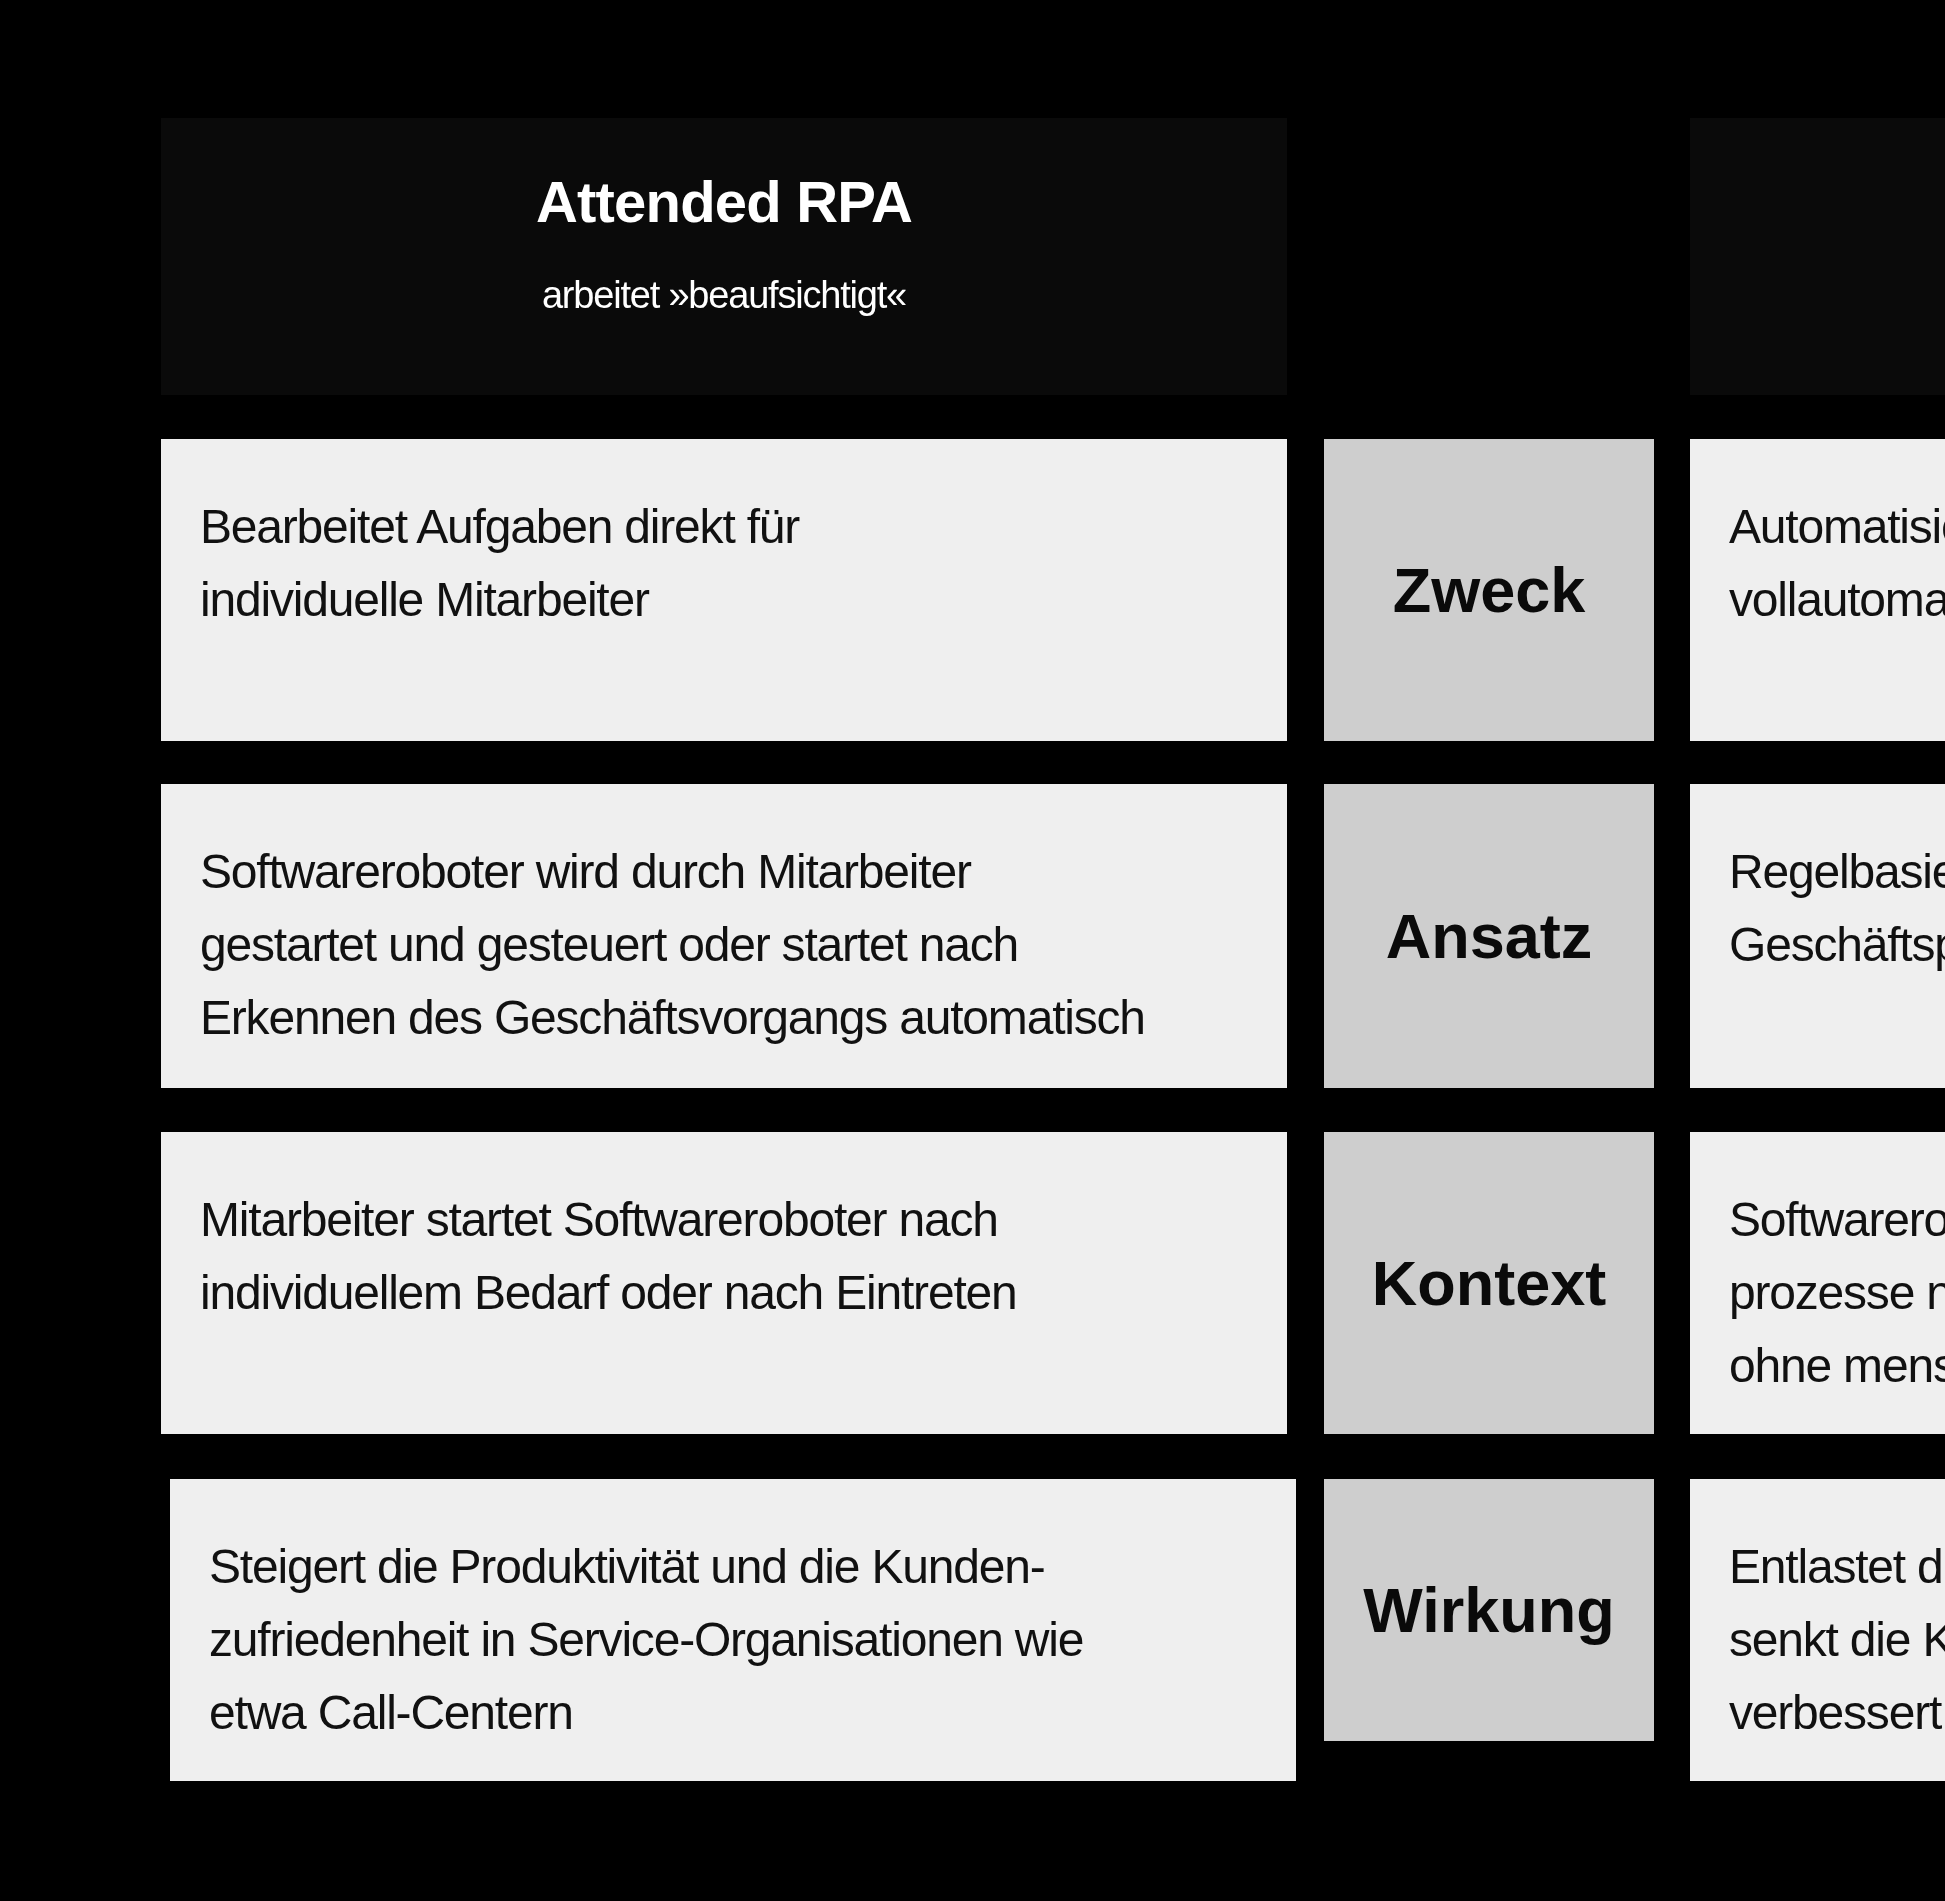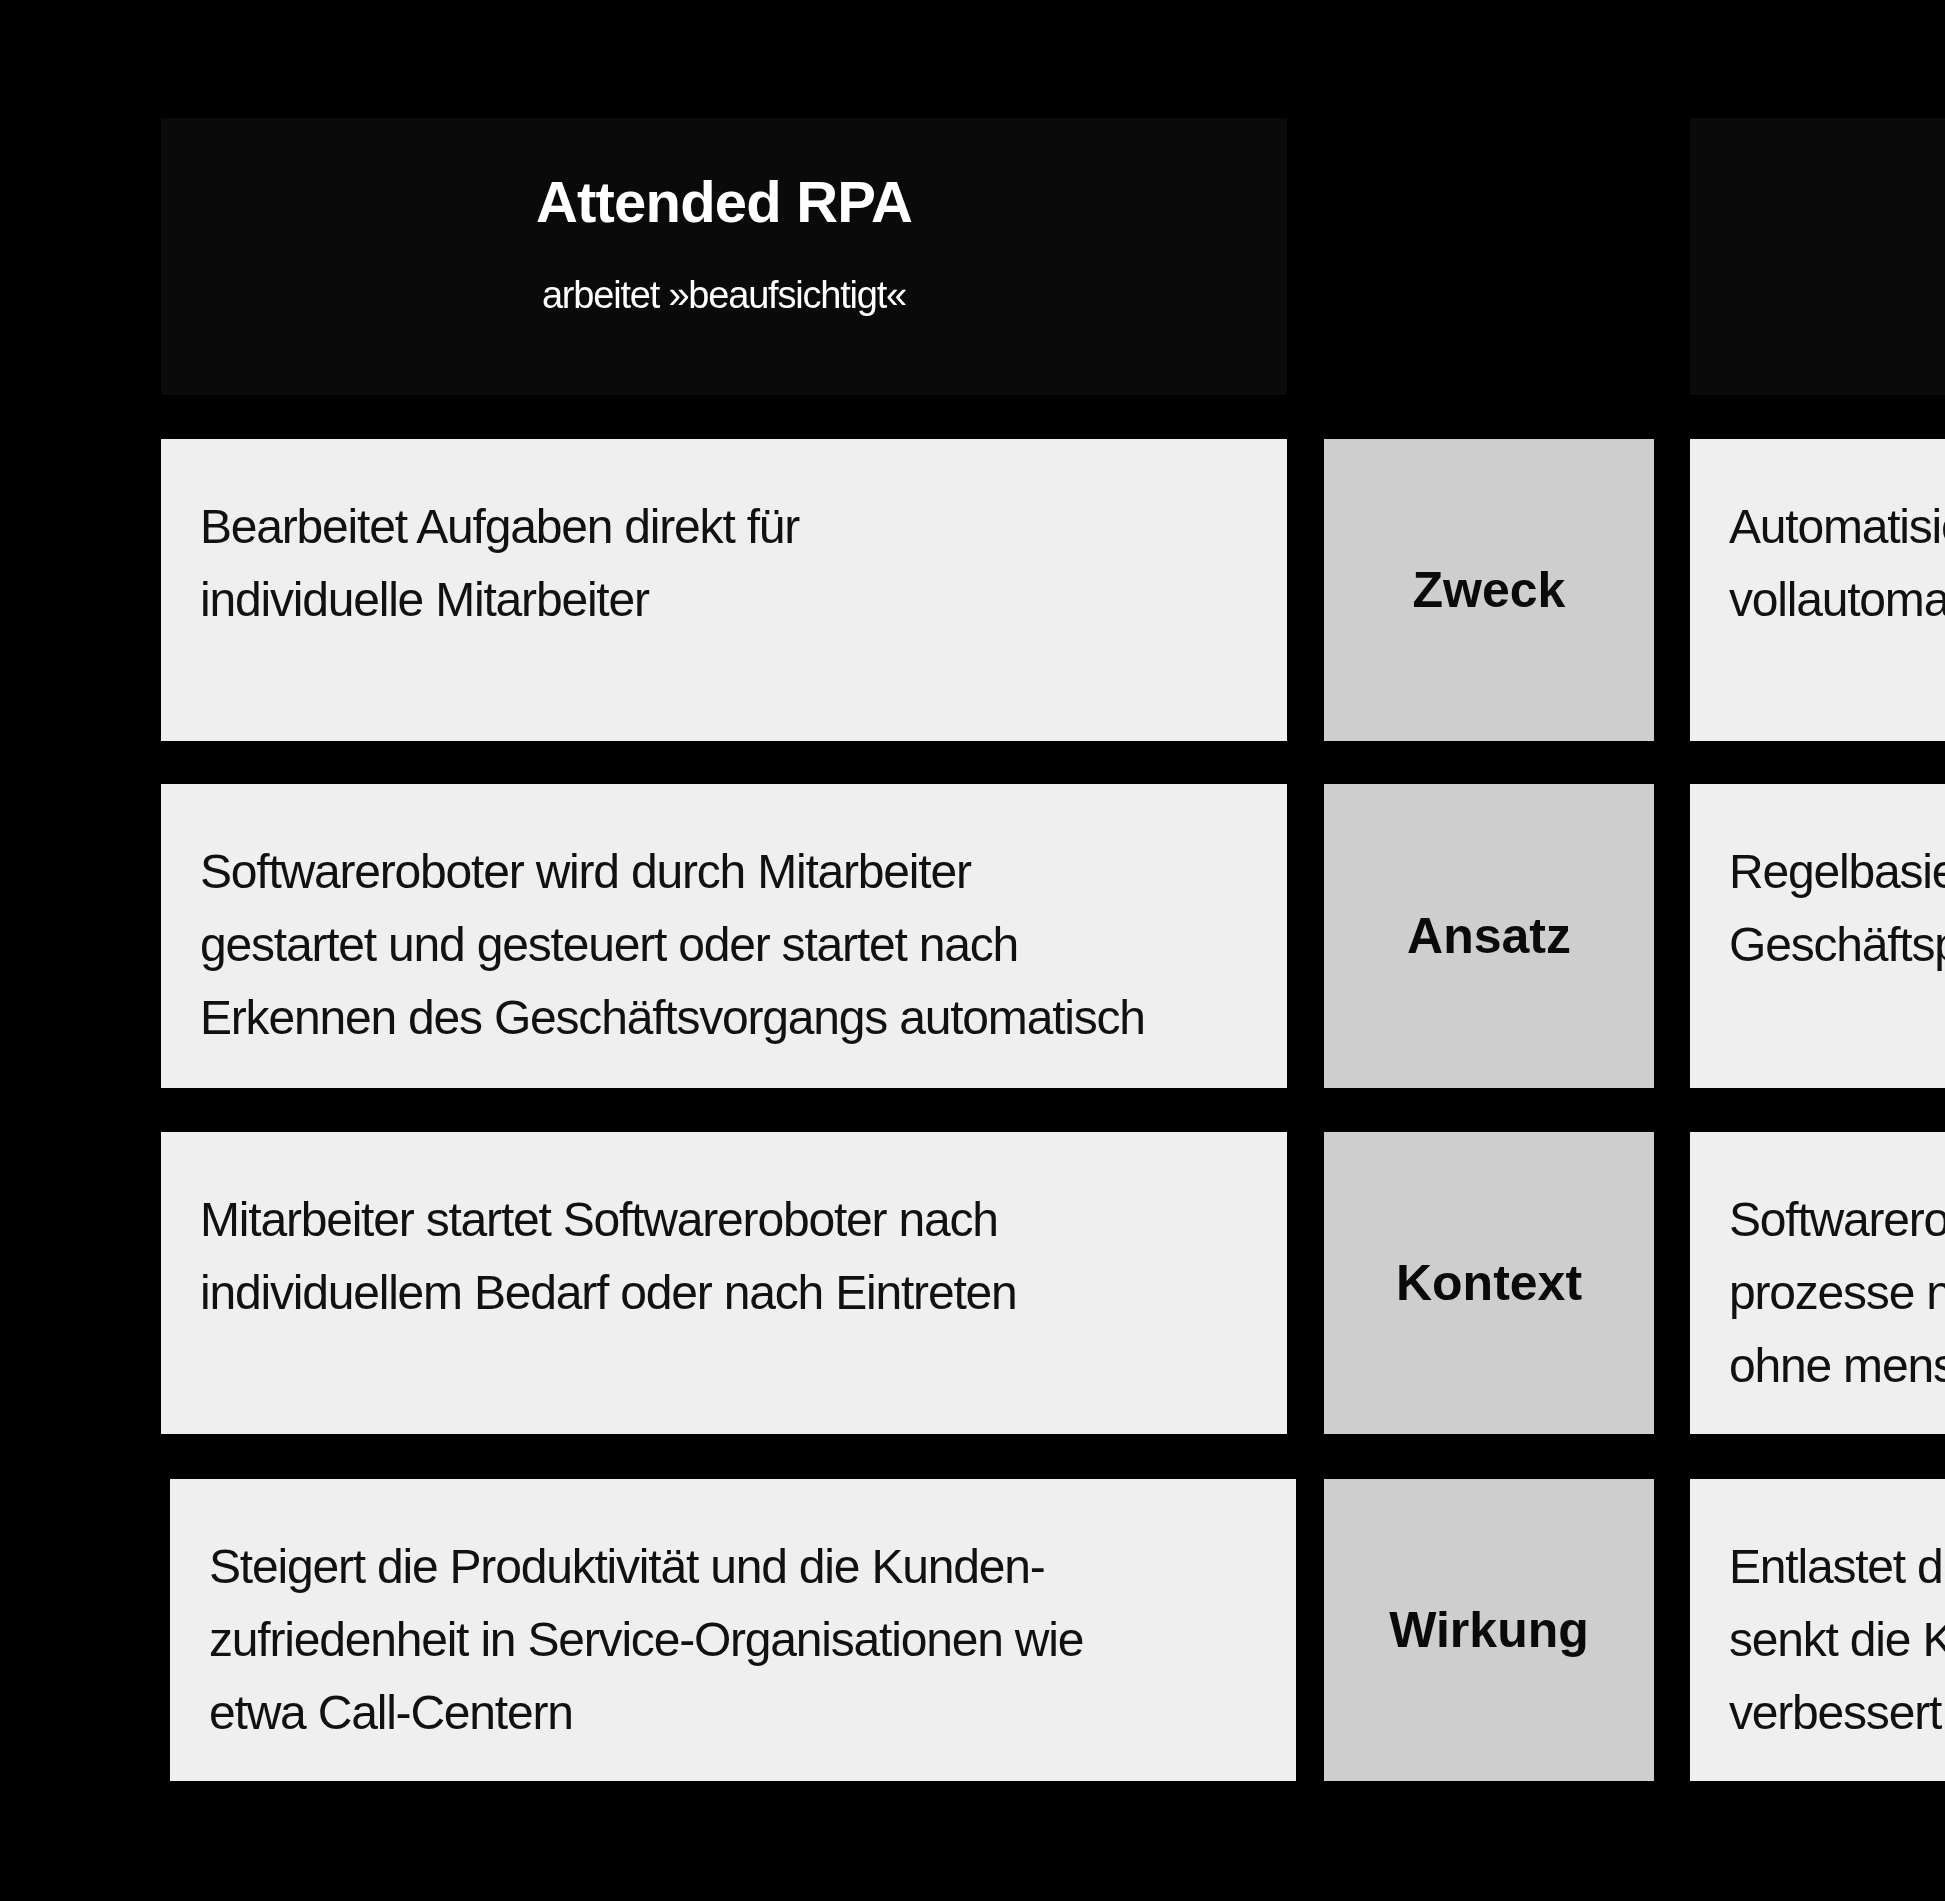--- a/index.html
+++ b/index.html
@@ -2,21 +2,21 @@
 <html style="font-size:6.2px"><head>
 <meta charset="utf-8">
 <style>
   html, body { margin:0; padding:0; background:#000; }
   body { width:2977px; height:1901px; position:relative; overflow:hidden; font-family:"Liberation Sans", sans-serif; }
   .box { position:absolute; box-sizing:border-box; }
   .head { background:#0a0a0a; color:#fff; text-align:center; }
   .head .t { position:absolute; left:0; right:0; top:50px; font-size:58px; font-weight:bold; letter-spacing:-0.8px; }
   .head .s { position:absolute; left:0; right:0; top:156px; font-size:38px; font-weight:normal; letter-spacing:-1.2px; }
   .cell { background:#efefef; color:#111; padding:51px 39px 9px 39px; font-size:48px; line-height:73px; letter-spacing:-1.2px; }
-  .mid { background:#cecece; color:#0a0a0a; display:flex; align-items:center; justify-content:center; font-size:50px; font-weight:bold; }
+  .mid { background:#cecece; color:#0a0a0a; display:flex; align-items:center; justify-content:center; font-size:63px; font-weight:bold; }
   .line { display:block; white-space:nowrap; }
 </style>
 </head>
 <body>
 
 <div class="box head" style="left:161px; top:118px; width:1126px; height:277px;">
   <div class="t">Attended RPA</div>
   <div class="s">arbeitet »beaufsichtigt«</div>
 </div>
 <div class="box head" style="left:1690px; top:118px; width:1126px; height:277px;">
@@ -60,21 +60,21 @@
   <span class="line">Softwareroboter bearbeiten Geschäfts-</span>
   <span class="line">prozesse nach einem definierten Zeitplan</span>
   <span class="line">ohne menschliches Dazutun</span>
 </div>
 
 <div class="box cell" style="left:161px; top:1479px; width:1126px; height:302px;margin-left:9px;">
   <span class="line">Steigert die Produktivität und die Kunden-</span>
   <span class="line">zufriedenheit in Service-Organisationen wie</span>
   <span class="line">etwa Call-Centern</span>
 </div>
-<div class="box mid" style="left:1324px; top:1479px; width:330px; height:302px;">
+<div class="box mid" style="left:1324px; top:1479px; width:330px; height:262px;">
   <span>Wirkung</span>
 </div>
 <div class="box cell" style="left:1690px; top:1479px; width:1126px; height:302px;">
   <span class="line">Entlastet die Mitarbeiter von Routinearbeit,</span>
   <span class="line">senkt die Kosten, senkt Durchlaufzeiten und</span>
   <span class="line">verbessert die Qualität</span>
 </div>
 
 
 </body></html>

